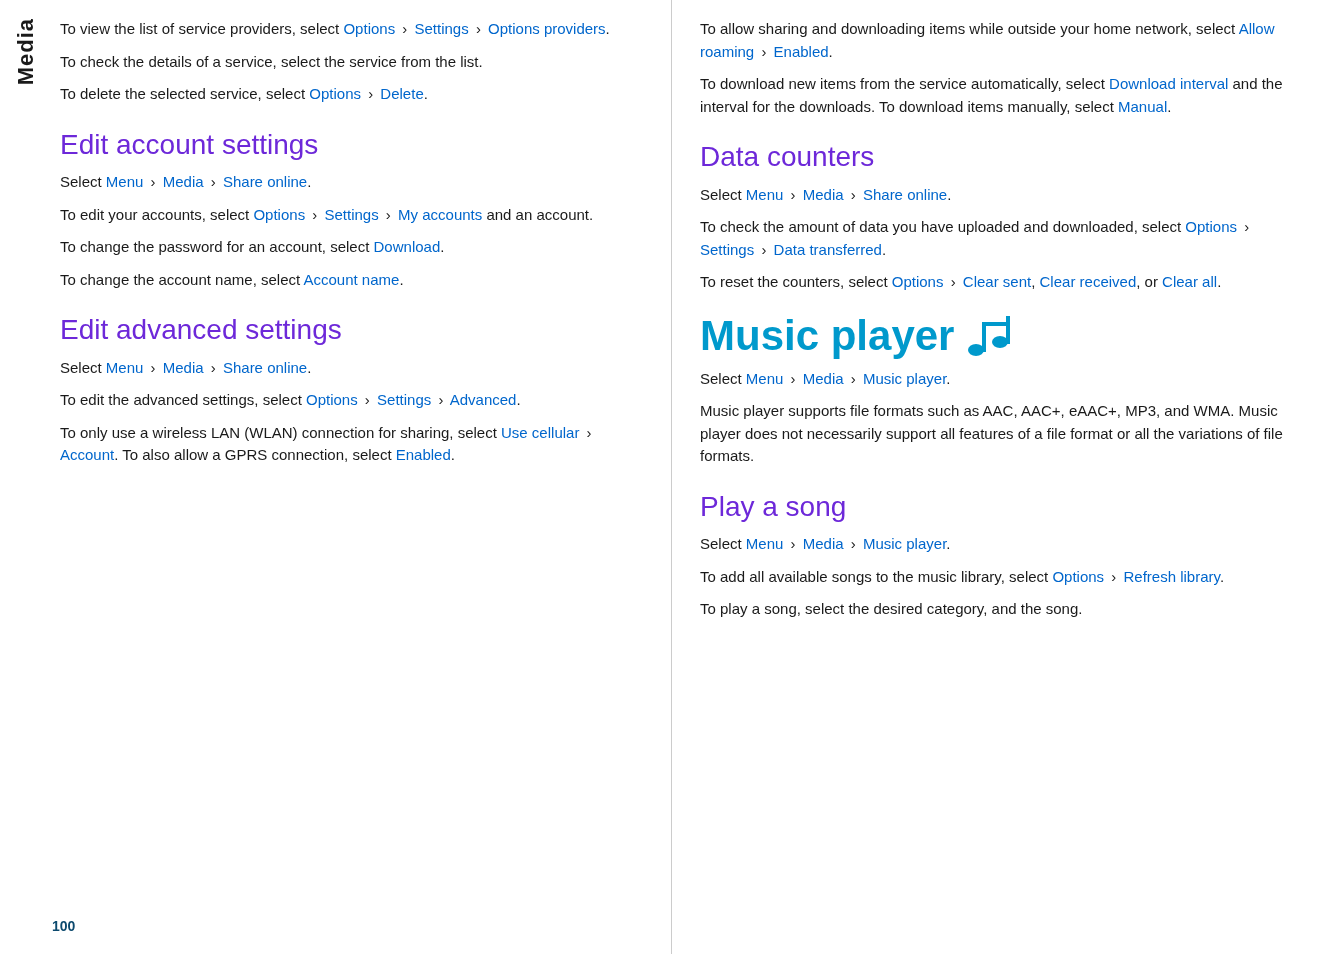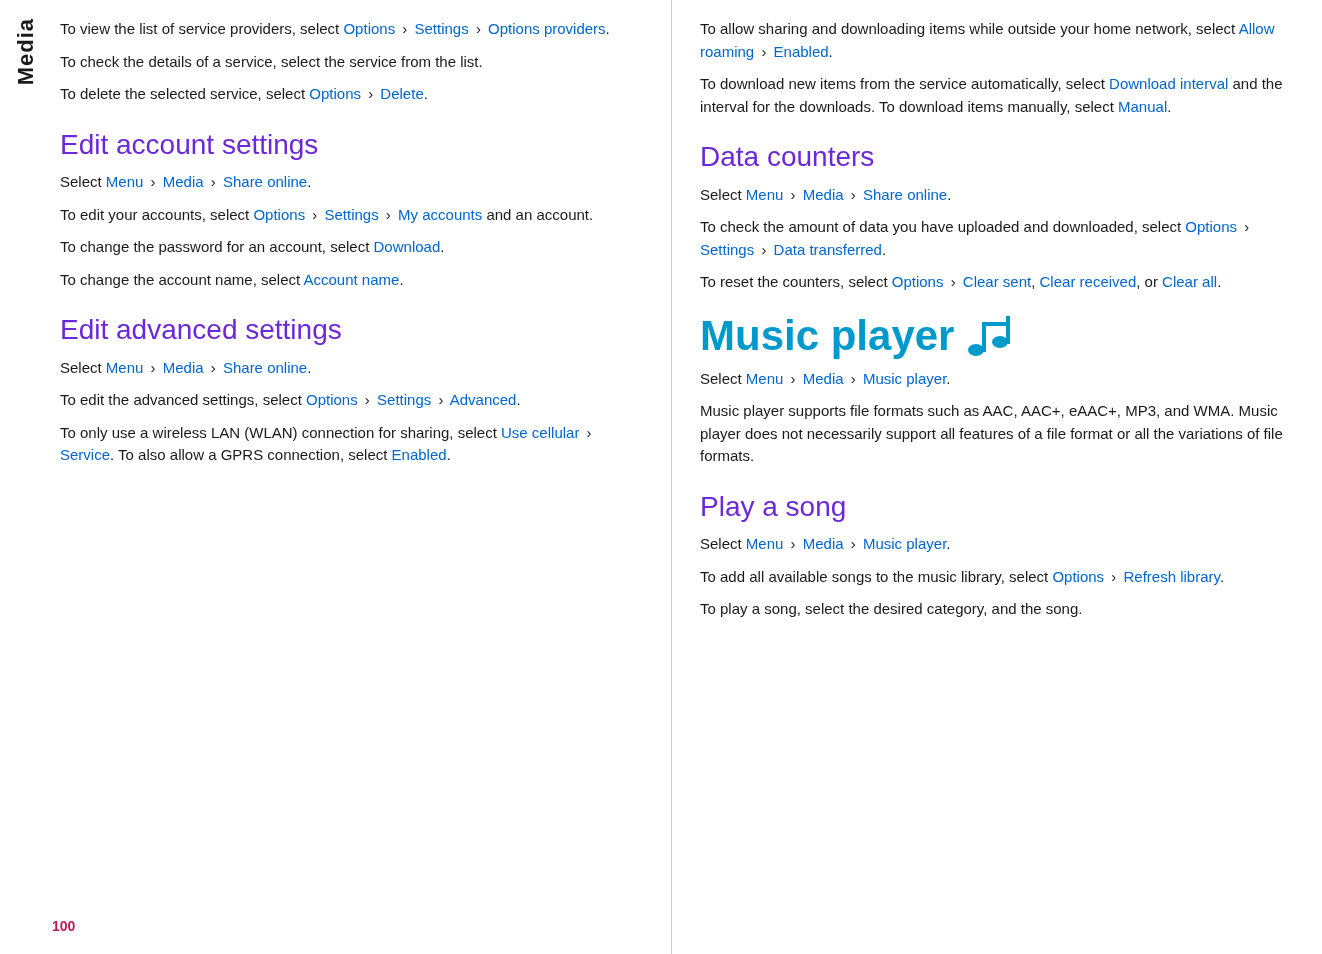--- a/index.html
+++ b/index.html
@@ -72,21 +72,21 @@
       color: #0099cc;
     }
     p {
       margin-bottom: 10px;
       font-size: 15px;
       line-height: 1.5;
     }
     .page-number {
       font-size: 14px;
       font-weight: bold;
-      color: #be185d;
+      color: #0c4a6e;
       position: absolute;
       bottom: 18px;
       left: 52px;
     }
     .arrow { font-weight: normal; color: #1a1a1a; margin: 0 3px; font-weight: normal; }
   </style>
 </head>
 <body>
 
 <div class="page-container">
@@ -143,21 +143,21 @@
     </p>
 
     <p>
       To edit the advanced settings, select <span class="blue">Options</span> <span class="arrow">›</span>
       <span class="blue">Settings</span> <span class="arrow">›</span>
       <span class="blue">Advanced</span>.
     </p>
 
     <p>
       To only use a wireless LAN (WLAN) connection for sharing, select <span class="blue">Use cellular</span> <span class="arrow">›</span>
-      <span class="blue">Service</span>. To also allow a GPRS connection, select <span class="blue">Enabled</span>.
+      <span class="blue">Account</span>. To also allow a GPRS connection, select <span class="blue">Enabled</span>.
     </p>
 
   </div>
 
   <div class="right-column">
 
     <p>
       To allow sharing and downloading items while outside your home network, select <span class="blue">Allow roaming</span> <span class="arrow">›</span>
       <span class="blue">Enabled</span>.
     </p>

